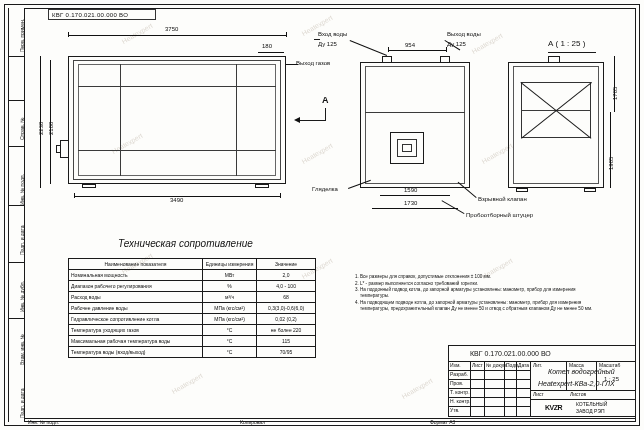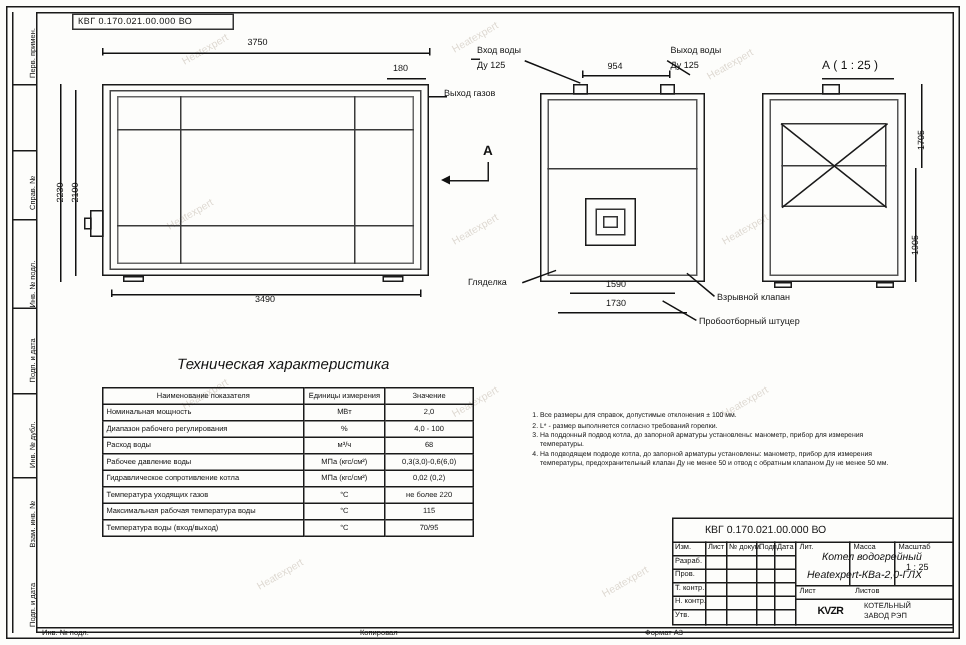--- a/index.html
+++ b/index.html
@@ -162,21 +162,21 @@
   <div class="ln" style="left:521px;top:138px;width:90px;height:1px;transform-origin:0 0;transform:rotate(-38.5deg);"></div>
   <div class="box" style="left:548px;top:56px;width:12px;height:7px;"></div>
   <div class="box" style="left:516px;top:188px;width:12px;height:4px;"></div>
   <div class="box" style="left:584px;top:188px;width:12px;height:4px;"></div>
 
   <div class="dimv" style="left:614px;top:56px;height:56px;"></div>
   <div class="txt t6 rot" style="left:612px;top:100px;">1705</div>
   <div class="dimv" style="left:610px;top:112px;height:76px;"></div>
   <div class="txt t6 rot" style="left:608px;top:170px;">1905</div>
 
-  <div class="txt t10" style="left:118px;top:238px;font-style:italic;">Техническая характеристика</div>
+  <div class="txt t10" style="left:118px;top:238px;font-style:italic;">Техническая сопротивление</div>
 
   <table class="tch" style="position:absolute;left:68px;top:258px;width:248px;">
     <thead>
       <tr>
         <th style="width:140px;">Наименование показателя</th>
         <th style="width:52px;">Единицы измерения</th>
         <th style="width:56px;">Значение</th>
       </tr>
     </thead>
     <tbody>

